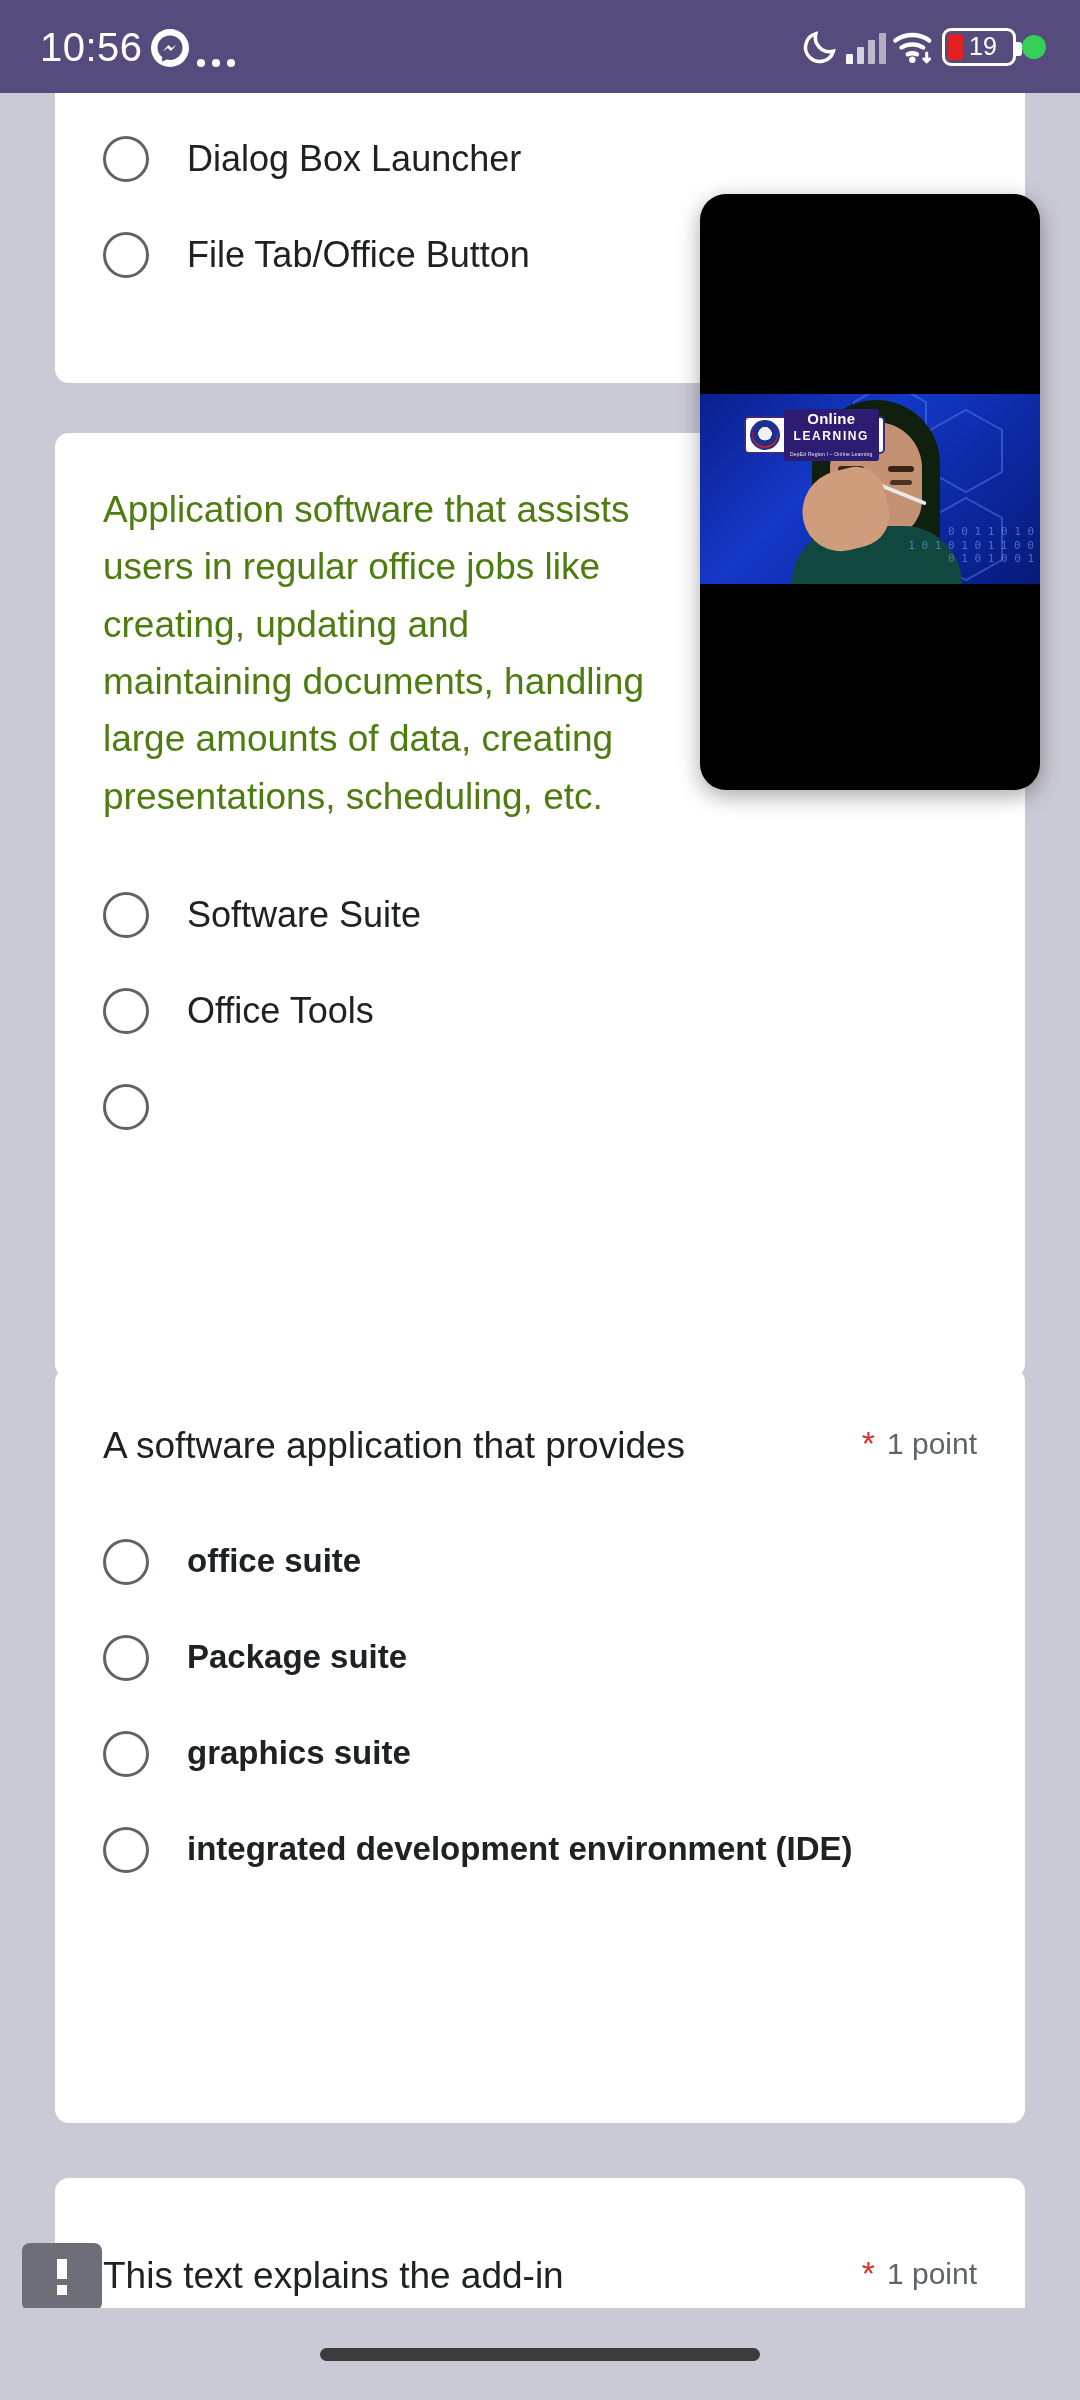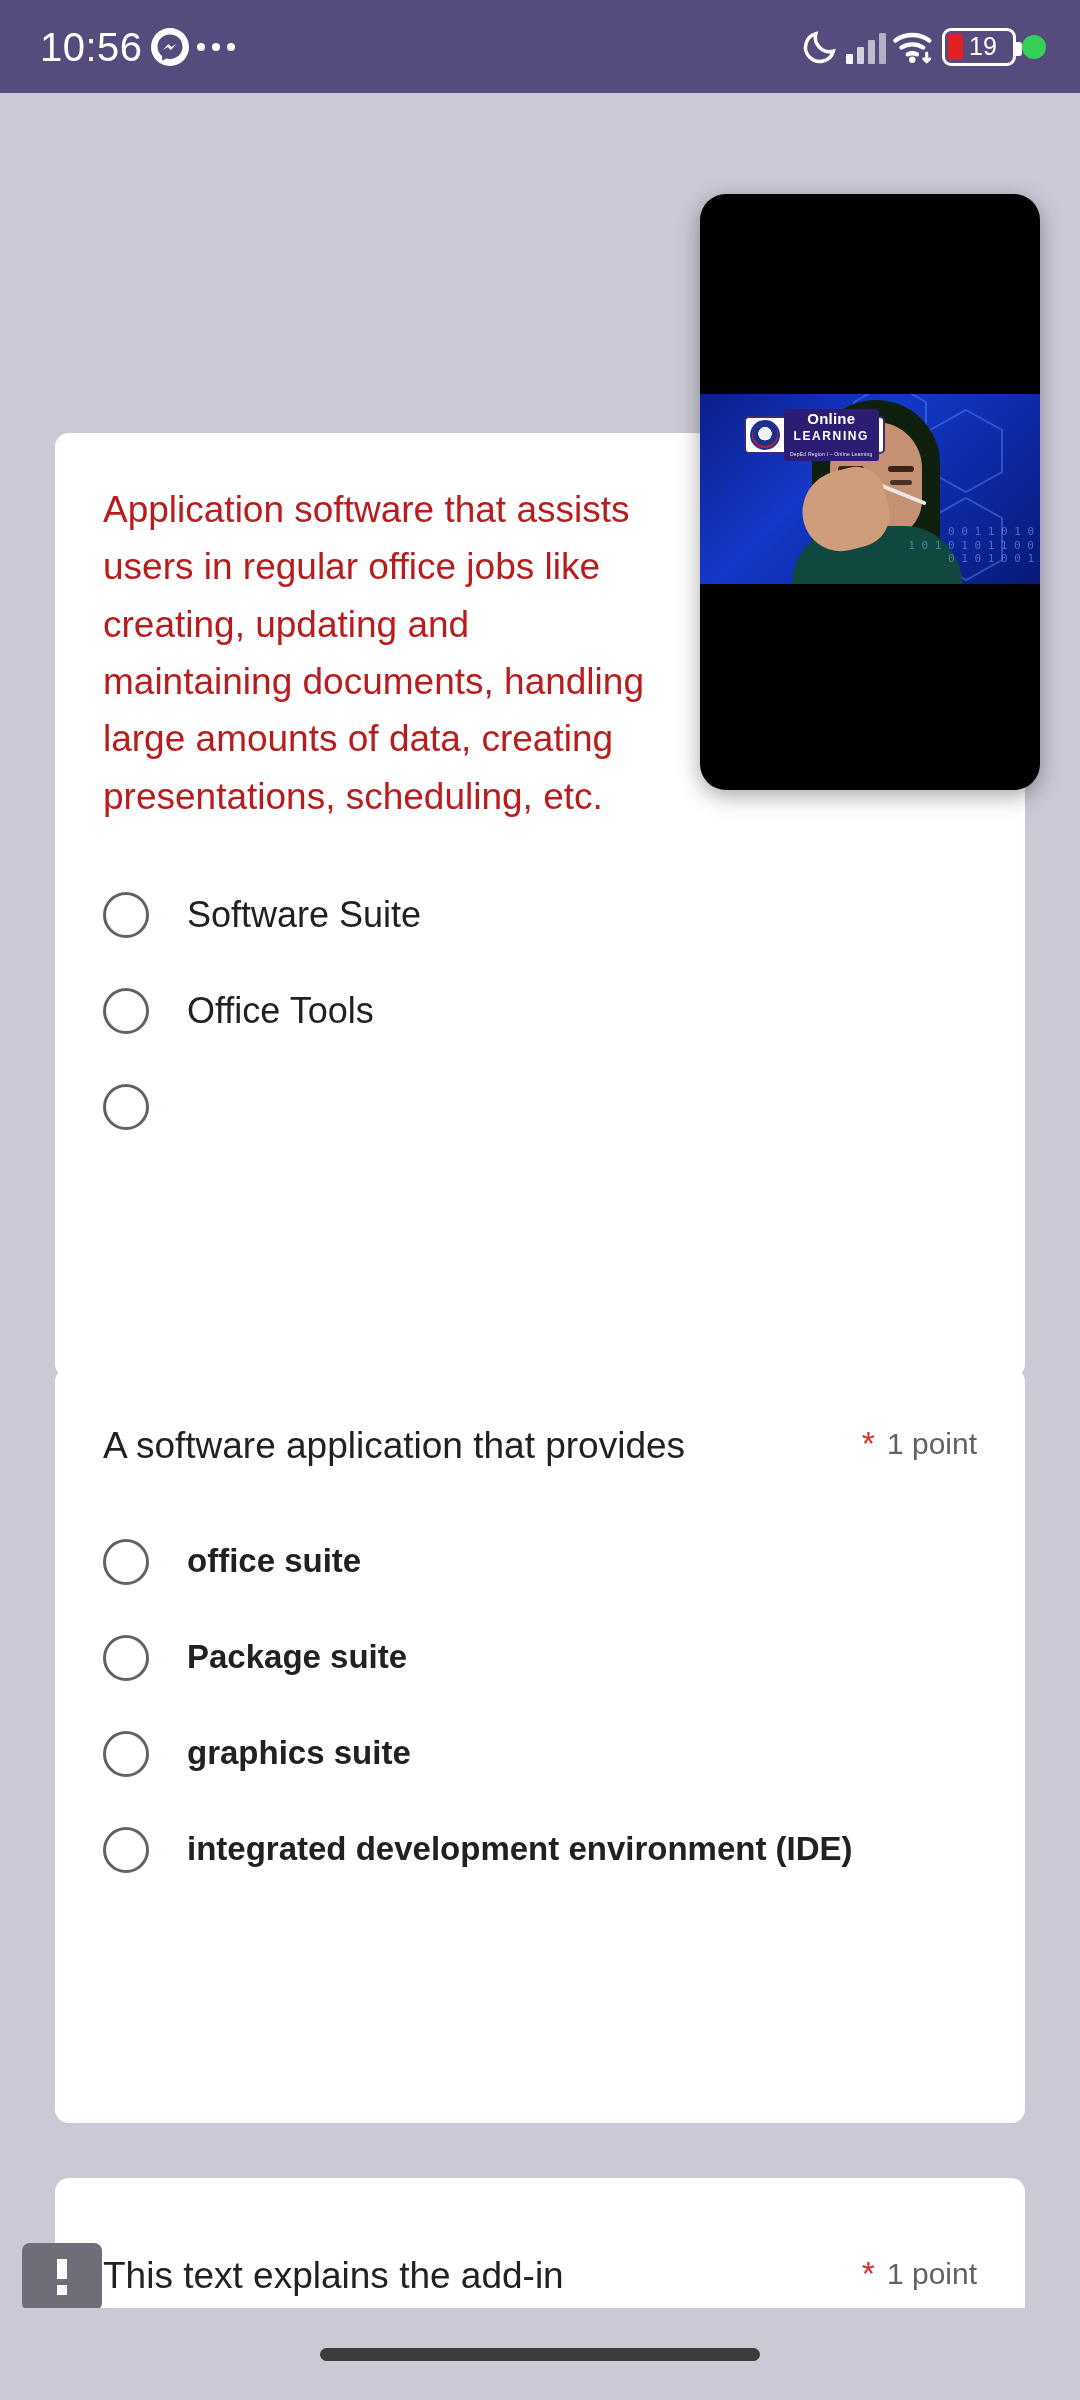--- a/index.html
+++ b/index.html
@@ -11,21 +11,21 @@
     overflow:hidden;
   }
 
   
   #status-bar{
     position:absolute; left:0; top:0; width:1080px; height:93px;
     background:#554c7d; color:#ffffff;
     display:flex; align-items:center; justify-content:space-between;
     padding:0 34px 0 40px;
   }
-  .sb-left{ display:flex; align-items:center; gap:8px; }
+  .sb-left{ display:flex; align-items:flex-end; gap:8px; }
   .sb-right{ display:flex; align-items:center; gap:6px; }
   .sb-time{ font-size:40px; letter-spacing:.5px; line-height:1; font-weight:400; }
   .messenger{
     width:38px; height:38px; border-radius:50%;
     background:#ffffff; display:flex; align-items:center; justify-content:center;
   }
   .dots{ display:flex; gap:7px; align-items:center; }
   .dots i{ width:8px; height:8px; border-radius:50%; background:#ffffff; display:block; }
   .moon{ width:40px; height:40px; display:block; }
   .bars{ display:flex; align-items:flex-end; gap:4px; height:34px; }
@@ -81,21 +81,21 @@
   .radio{
     width:46px; height:46px; border:3px solid #5f6368; border-radius:50%;
     flex:0 0 46px; background:transparent;
   }
   .opt-label{ font-size:33px; color:#202124; line-height:1.36; }
   .opt-label.big{ font-size:36px; }
 
   
   .desc{
     padding:48px 48px 8px 48px;
-    font-size:37px; color:#b91c1c; line-height:1.55;
+    font-size:37px; color:#4d7c0f; line-height:1.55;
     max-width:640px;
   }
 
   
   #pip-video{
     position:absolute; left:700px; top:194px; width:340px; height:596px;
     background:#000000; border-radius:26px; overflow:hidden;
     box-shadow:0 6px 22px rgba(0,0,0,.35);
   }
   .pip-band{
@@ -226,20 +226,32 @@
     <span class="battery">
       <span class="batt-fill"></span>
       <span class="batt-num">19</span>
     </span>
     <span class="greendot"></span>
   </div>
 </div>
 
 <div id="form-scroll">
 
+  <div class="card" style="top:0px; height:290px; border-radius:0 0 14px 14px;">
+    <div class="options" style="padding-top:18px;">
+      <div class="option">
+        <span class="radio"></span>
+        <span class="opt-label big">Dialog Box Launcher</span>
+      </div>
+      <div class="option">
+        <span class="radio"></span>
+        <span class="opt-label big">File Tab/Office Button</span>
+      </div>
+    </div>
+  </div>
 
   <div class="card" style="top:340px; height:945px;">
     <div class="desc">Application software that assists users in regular office jobs like creating, updating and maintaining documents, handling large amounts of data, creating presentations, scheduling, etc.</div>
     <div class="options" style="padding-top:34px;">
       <div class="option">
         <span class="radio"></span>
         <span class="opt-label big">Software Suite</span>
       </div>
       <div class="option">
         <span class="radio"></span>

